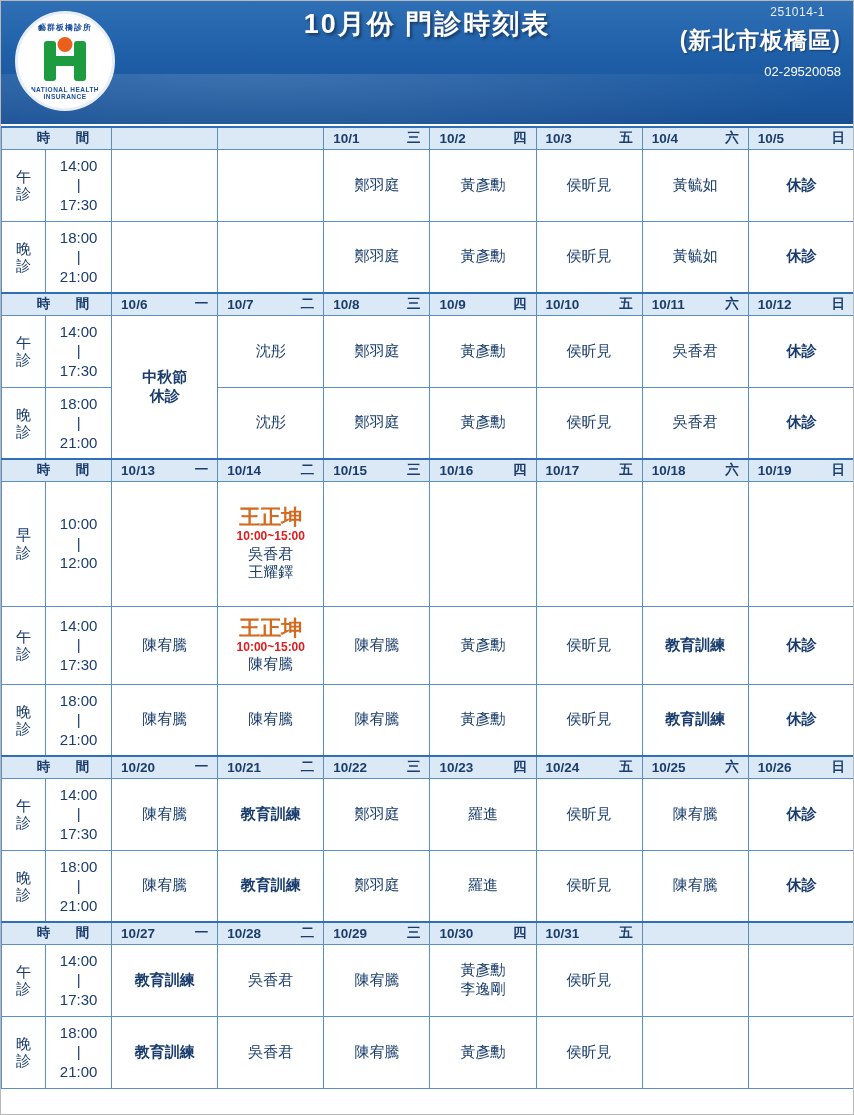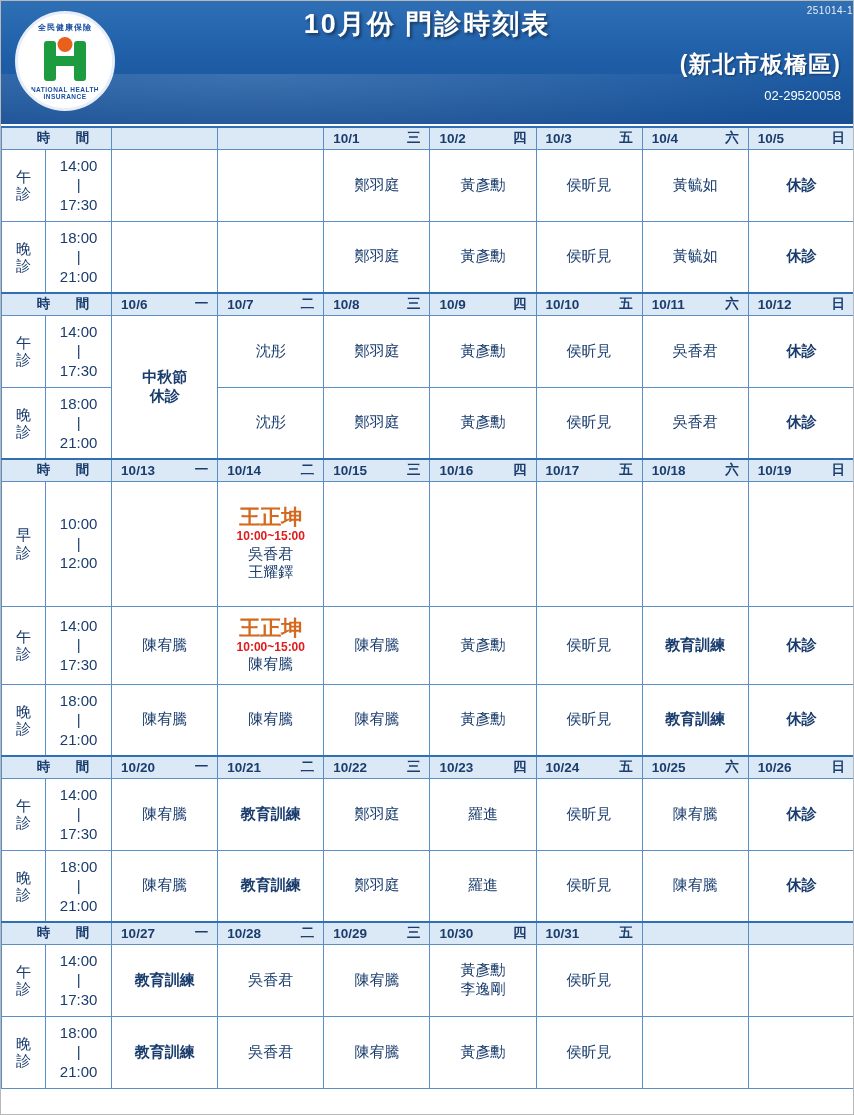--- a/index.html
+++ b/index.html
@@ -90,31 +90,30 @@
     line-height: 1.35;
   }
   .title-sub {
     font-size: 27px; font-weight: bold;
     letter-spacing: 2px;
     text-shadow: 2px 2px 3px rgba(0,0,0,0.45);
     line-height: 1.3;
   }
   .doc-code {
     position: absolute;
-    right: 0; top: 4px;
+    right: 28px; top: 4px;
     color: #e9eef5;
-    font-size: 10px;
+    font-size: 12px;
     letter-spacing: .5px;
   }
   .right-info {
     position: absolute;
     right: 12px; top: 24px;
     text-align: right;
     color: #ffffff;
-    margin-top: 24px;
   }
   .right-district {
     font-size: 23px; font-weight: bold;
     letter-spacing: 1px;
     text-shadow: 1px 1px 2px rgba(0,0,0,0.4);
     margin-bottom: 6px;
   }
   .right-addr { font-size: 13px; line-height: 1.5; }
   .right-phone { font-size: 13px; line-height: 1.5; }
 
@@ -198,21 +197,21 @@
 </head>
 <body>
 
 <div class="page">
 
   <div class="header">
     <div class="wave"></div>
 
     <div class="logo">
       <div class="logo-inner">
-        <div class="logo-arc-top">全民健康保險</div>
+        <div class="logo-arc-top">藝群板橋診所</div>
         <div class="logo-mark">
           <div class="bar-l"></div>
           <div class="bar-c"></div>
           <div class="bar-r"></div>
           <div class="head"></div>
         </div>
         <div class="logo-arc-bottom">NATIONAL HEALTH INSURANCE</div>
       </div>
     </div>
 

